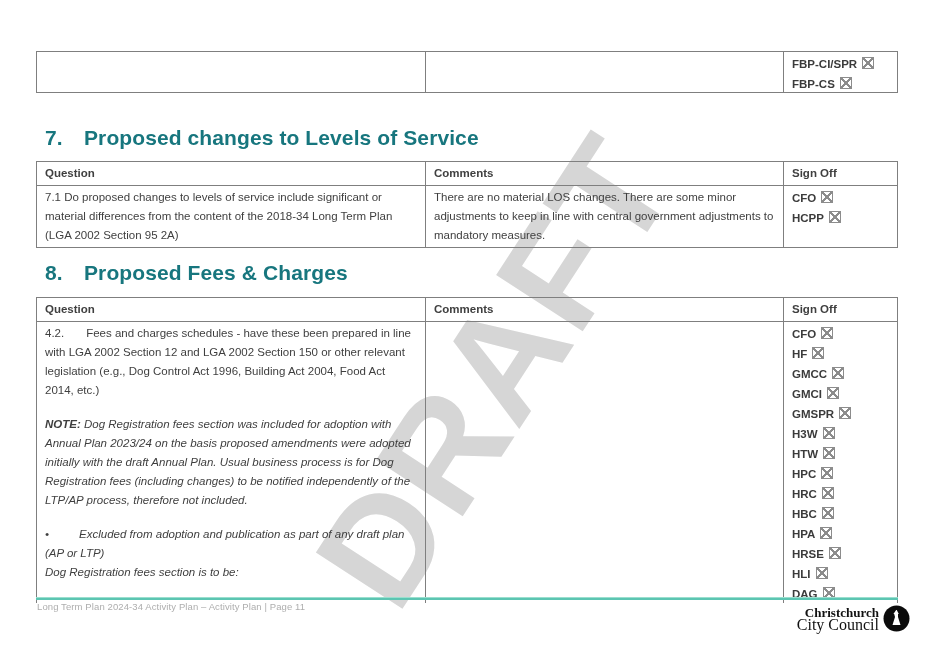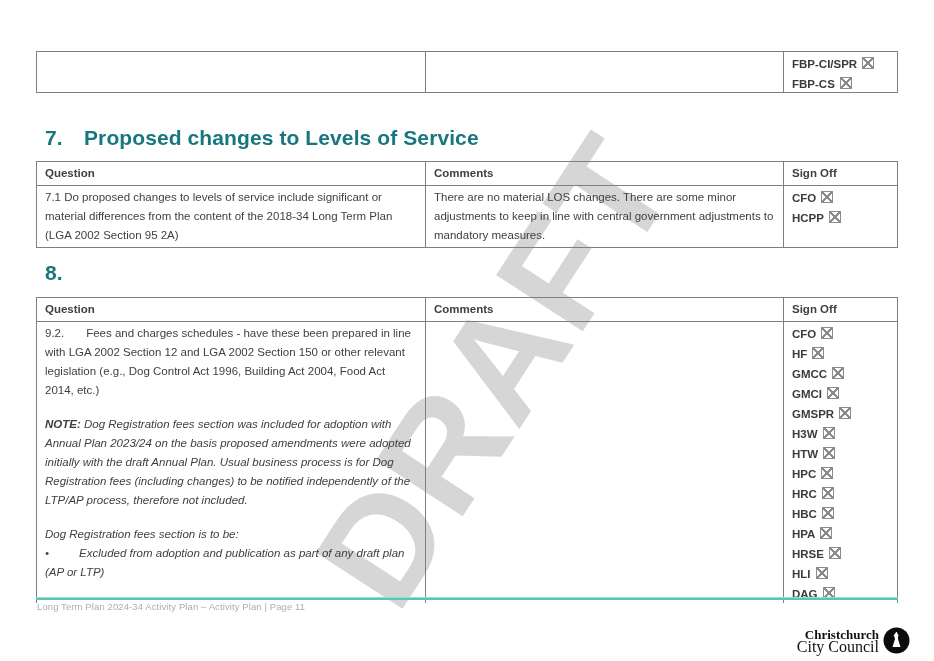--- a/index.html
+++ b/index.html
@@ -72,21 +72,21 @@
   .footer-rule{
     position:absolute;left:36px;top:597px;width:862px;height:3px;
     background:linear-gradient(#9adfce 0 40%, #5cc5b2 40% 100%);
     z-index:3;
   }
   .footer-text{
     position:absolute;left:37px;top:601px;
     font-size:9.5px;color:#aeaeae;z-index:3;letter-spacing:.1px;
   }
   .logo{
-    position:absolute;right:24px;top:627px;z-index:3;
+    position:absolute;right:24px;top:605px;z-index:3;
     display:flex;align-items:center;gap:4px;
   }
   .logo-text{
     text-align:right;color:#111;
     font-family:"Liberation Serif","DejaVu Serif",serif;
     line-height:12px;
   }
   .logo-l1{font-weight:700;font-size:13px;}
   .logo-l2{font-size:16px;}
 </style>
@@ -127,34 +127,35 @@
         <span class="so-label">CFO</span><span class="cbx"></span>
       </div>
       <div class="so-line">
         <span class="so-label">HCPP</span><span class="cbx"></span>
       </div>
     </div>
   </div>
 
   <div class="sec-head h8">
     <span class="num">8.</span>
+    <span>Proposed Fees &amp; Charges</span>
   </div>
 
   <div class="tbl t2">
     <div class="cell hdr row-top row-bottom">Question</div>
     <div class="cell hdr row-top row-bottom">Comments</div>
     <div class="cell hdr row-top row-bottom">Sign Off</div>
 
     <div class="cell qcell">
-      <p><span>9.2.</span><span class="tab"></span><span>Fees and charges schedules - have these been prepared in line with LGA 2002 Section 12 and LGA 2002 Section 150 or other relevant legislation (e.g., Dog Control Act 1996, Building Act 2004, Food Act 2014, etc.)</span></p>
+      <p><span>4.2.</span><span class="tab"></span><span>Fees and charges schedules - have these been prepared in line with LGA 2002 Section 12 and LGA 2002 Section 150 or other relevant legislation (e.g., Dog Control Act 1996, Building Act 2004, Food Act 2014, etc.)</span></p>
       <div class="gap"></div>
       <p class="ital"><span class="note-label">NOTE:</span> <span>Dog Registration fees section was included for adoption with Annual Plan 2023/24 on the basis proposed amendments were adopted initially with the draft Annual Plan. Usual business process is for Dog Registration fees (including changes) to be notified independently of the LTP/AP process, therefore not included.</span></p>
       <div class="gap"></div>
+      <p class="ital"><span>•</span><span class="bullet-tab"></span><span>Excluded from adoption and publication as part of any draft plan (AP or LTP)</span></p>
       <p class="ital">Dog Registration fees section is to be:</p>
-      <p class="ital"><span>•</span><span class="bullet-tab"></span><span>Excluded from adoption and publication as part of any draft plan (AP or LTP)</span></p>
     </div>
     <div class="cell"></div>
     <div class="cell">
       <div class="so-line"><span class="so-label">CFO</span><span class="cbx"></span></div>
       <div class="so-line"><span class="so-label">HF</span><span class="cbx"></span></div>
       <div class="so-line"><span class="so-label">GMCC</span><span class="cbx"></span></div>
       <div class="so-line"><span class="so-label">GMCI</span><span class="cbx"></span></div>
       <div class="so-line"><span class="so-label">GMSPR</span><span class="cbx"></span></div>
       <div class="so-line"><span class="so-label">H3W</span><span class="cbx"></span></div>
       <div class="so-line"><span class="so-label">HTW</span><span class="cbx"></span></div>

